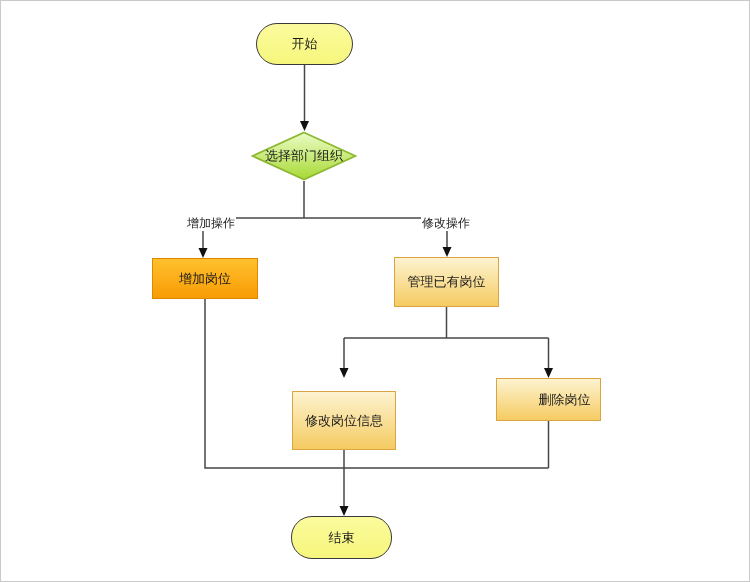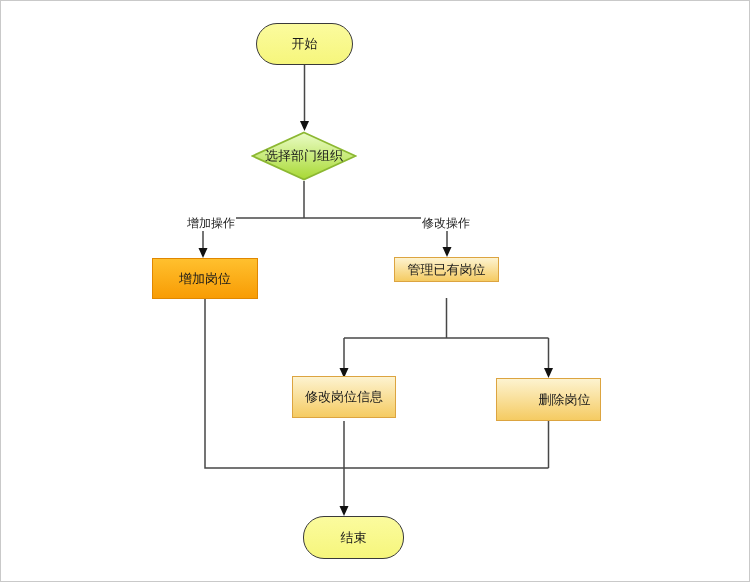--- a/index.html
+++ b/index.html
@@ -78,24 +78,24 @@
     line-height: 16px;
     color: var(--text);
     background: #ffffff;
     padding: 0 1px;
     white-space: nowrap;
     margin-top: 11px;
   }
   #node-start    { left: 255px; top: 22px;  width: 97px;  height: 42px; }
   #node-decision { left: 250px; top: 130px; width: 106px; height: 50px; }
   #node-add      { left: 151px; top: 257px; width: 106px; height: 41px; }
-  #node-manage   { left: 393px; top: 256px; width: 105px; height: 25px; }
-  #node-edit     { left: 291px; top: 375px; width: 104px; height: 42px; }
+  #node-manage   { left: 393px; top: 256px; width: 105px; height: 50px; }
+  #node-edit     { left: 291px; top: 390px; width: 104px; height: 59px; }
   #node-delete   { left: 495px; top: 377px; width: 105px; height: 43px; padding-left: 32px; }
-  #node-end      { left: 302px; top: 515px; width: 101px; height: 43px; }
+  #node-end      { left: 290px; top: 515px; width: 101px; height: 43px; }
   #edge-label-add    { left: 185px; top: 203px; }
   #edge-label-modify { left: 420px; top: 203px; }
 </style>
 </head>
 <body>
 
 <div class="canvas">
 
   <svg class="connectors" width="750" height="582" viewBox="0 0 750 582">
     <g stroke="#474747" stroke-width="1.5" fill="none">

